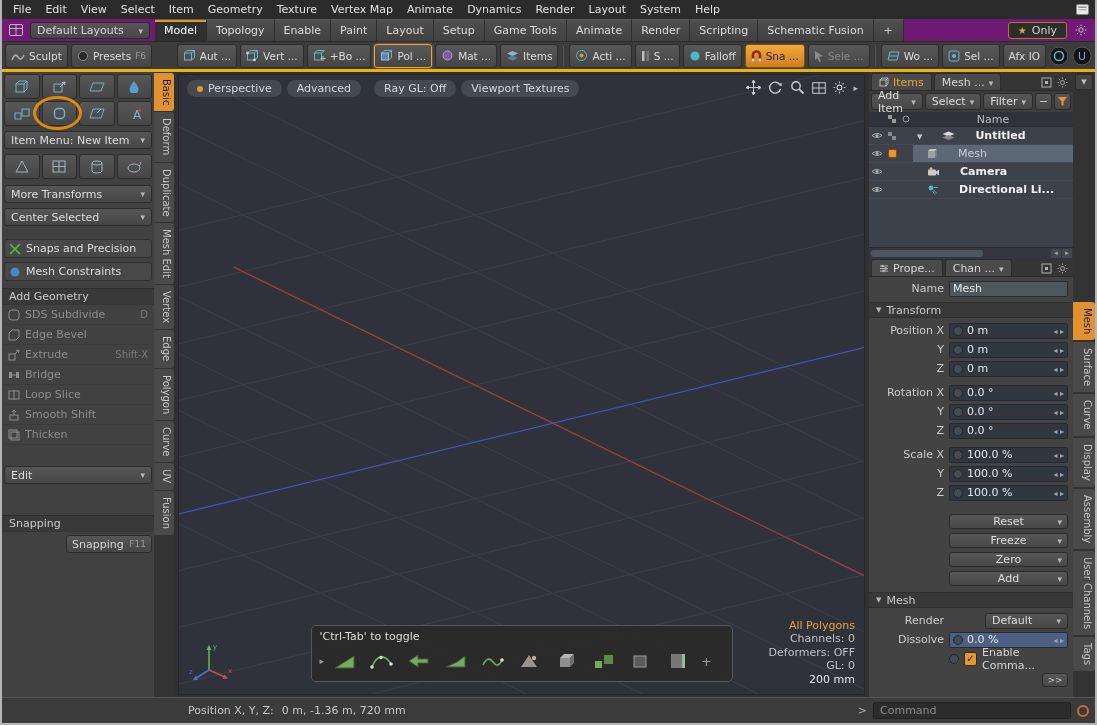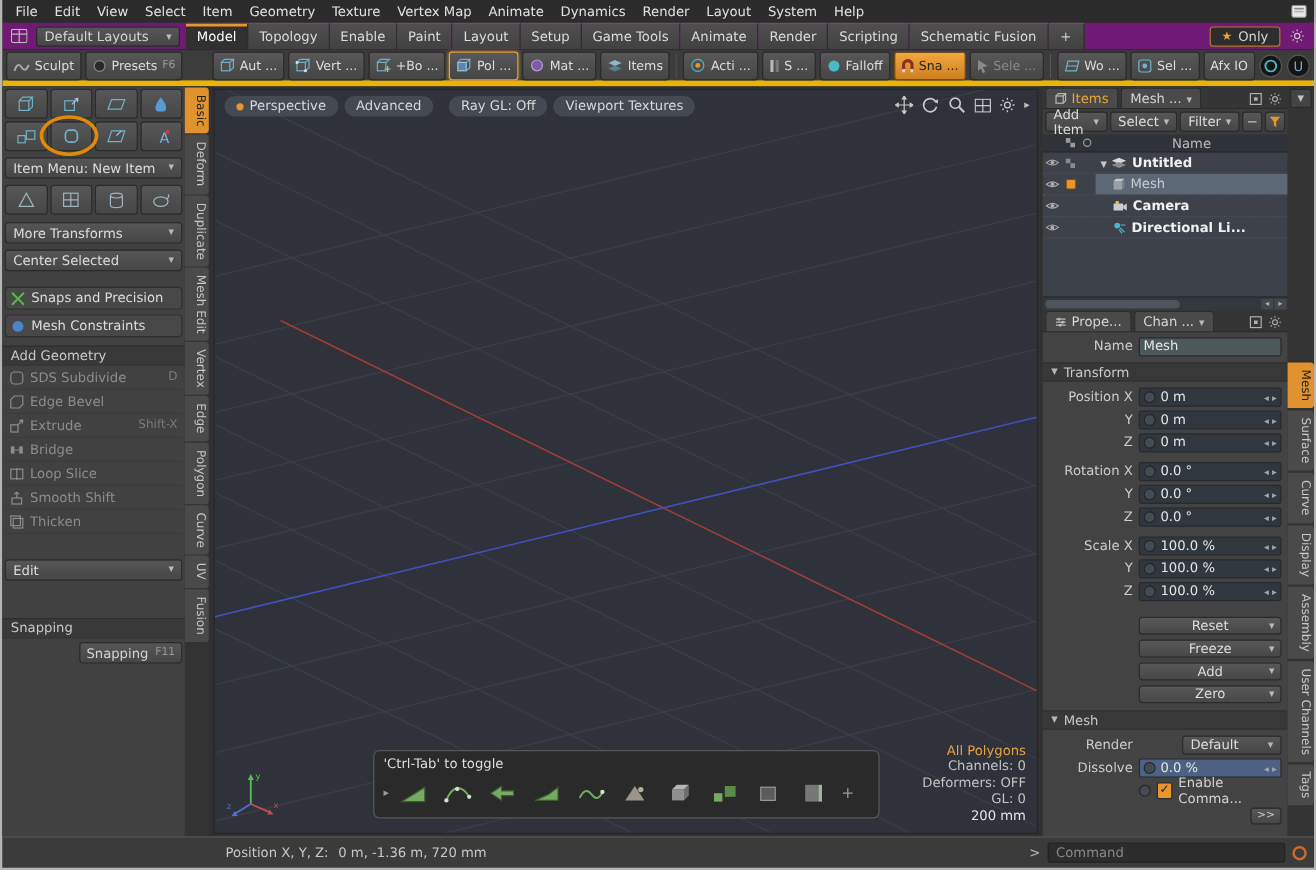--- a/index.html
+++ b/index.html
@@ -20,21 +20,21 @@
   .lb-dropdown { height:17px; margin-bottom:2px; width:120px; background:linear-gradient(#565656,#464646); border:1px solid #2a2a2a; border-radius:3px; display:flex; align-items:center; justify-content:space-between; padding:0 6px; }
   .lb-tabs { display:flex; height:22px; margin-left:2px; }
   .lb-tab { padding:0 9px; display:flex; align-items:center; background:linear-gradient(#4f4f4f,#414141); border-right:1px solid #2d2d2d; border-top:1px solid #5a5a5a; color:#dcdcdc; }
   .lb-tab.active { background:#303030; box-shadow:inset 0 2px 0 #e8962c; color:#ffffff; }
   .lb-tab.add-tab { padding:0 10px; color:#cccccc; }
   .only-btn { margin-left:auto; margin-bottom:2px; height:17px; border:1px solid #b07a28; border-radius:3px; background:#2d2d2d; display:flex; gap:5px; padding:0 9px; align-items:center; }
   .only-btn .star { color:#e8a33d; font-size:10px; }
   .lb-gear { height:22px; display:flex; align-items:center; padding:0 5px; }
 
   
-  .toolbar { flex:0 0 30px; background:#3c3c3c; display:flex; align-items:center; padding:0 3px; gap:3px; border-bottom:5px solid #eab308; }
+  .toolbar { flex:0 0 30px; background:#3c3c3c; display:flex; align-items:center; padding:0 3px; gap:3px; border-bottom:3px solid #eab308; }
   .tb-btn { height:24px; background:linear-gradient(#585858,#454545); border:1px solid #2b2b2b; border-radius:3px; display:flex; align-items:center; gap:4px; padding:0 5px; color:#dddddd; font-size:10.5px; white-space:nowrap; }
   .tb-btn .key { color:#9a9a9a; font-size:9px; }
   .tb-btn.outlined { border-color:#e8a33d; box-shadow:0 0 3px rgba(232,163,61,.6); }
   .tb-btn.active { background:linear-gradient(#f2a83c,#cd7f1f); color:#262626; border-color:#7c4f10; }
   .tb-btn.disabled { color:#8a8a8a; }
   .tb-btn.sculpt { width:72px; }
   .tb-btn.presets { width:82px; }
   .tb-gap { width:22px; }
   .tb-sep { width:1px; height:20px; background:#2a2a2a; border-right:1px solid #555; margin:0 2px; }
   .tb-circle { width:22px; height:22px; display:flex; align-items:center; justify-content:center; }
@@ -106,21 +106,21 @@
   .rp-action::after { content:"▾"; font-size:9px; color:#b9b9b9; }
   .rp-action.grow { flex:1; }
   .rp-sq { width:17px; height:17px; background:linear-gradient(#565656,#464646); border:1px solid #2b2b2b; border-radius:3px; display:flex; align-items:center; justify-content:center; color:#cccccc; }
 
   .tree { background:#3d424a; }
   .tree-header { height:15px; background:#2f3238; display:flex; align-items:center; color:#bbbbbb; border-bottom:1px solid #272a2f; }
   .th-name { flex:1; text-align:center; }
   .cell { flex:0 0 16px; display:flex; align-items:center; justify-content:center; }
   .cell.ic { flex:0 0 14px; }
   .tree-row { height:18px; display:flex; align-items:center; border-bottom:1px dotted #4a505a; }
-  .row-main { flex:1; height:100%; display:flex; align-items:center; gap:4px; padding-left:4px; }
+  .row-main { flex:1; height:100%; display:flex; align-items:center; gap:20px; padding-left:4px; }
   .row-main.child { padding-left:14px; }
   .tree-row.selected .row-main { background:#5d6877; }
   .t-label { color:#f0f0f0; font-weight:bold; }
   .t-label.plain { color:#c8ccd2; font-weight:normal; }
   .expander::after { content:"▼"; font-size:7px; color:#c7c7c7; }
   .tree-fill { height:48px; background:#3d424a; }
   .tree-scroll { height:11px; background:#34373d; border-top:1px solid #2a2a2a; position:relative; display:flex; align-items:center; }
   .tree-thumb { position:absolute; left:2px; top:2px; width:112px; height:7px; background:#4d555f; border-radius:3px; }
   .scroll-arrows { margin-left:auto; display:flex; gap:1px; padding-right:1px; }
   .scroll-arrows span { width:10px; height:9px; background:#43474e; display:flex; align-items:center; justify-content:center; font-size:7px; color:#aaaaaa; }
@@ -1045,25 +1045,25 @@
           <div class="prop-row g10">
             <div class="prop-label"></div>
             <div class="form-btn">Reset</div>
           </div>
           <div class="prop-row">
             <div class="prop-label"></div>
             <div class="form-btn">Freeze</div>
           </div>
           <div class="prop-row">
             <div class="prop-label"></div>
+            <div class="form-btn">Zero</div>
+          </div>
+          <div class="prop-row">
+            <div class="prop-label"></div>
             <div class="form-btn">Add</div>
-          </div>
-          <div class="prop-row">
-            <div class="prop-label"></div>
-            <div class="form-btn">Zero</div>
           </div>
 
           <div class="prop-section">Mesh</div>
 
           <div class="prop-row">
             <div class="prop-label">Render</div>
             <div class="form-dd">Default</div>
           </div>
           <div class="prop-row">
             <div class="prop-label">Dissolve</div>

